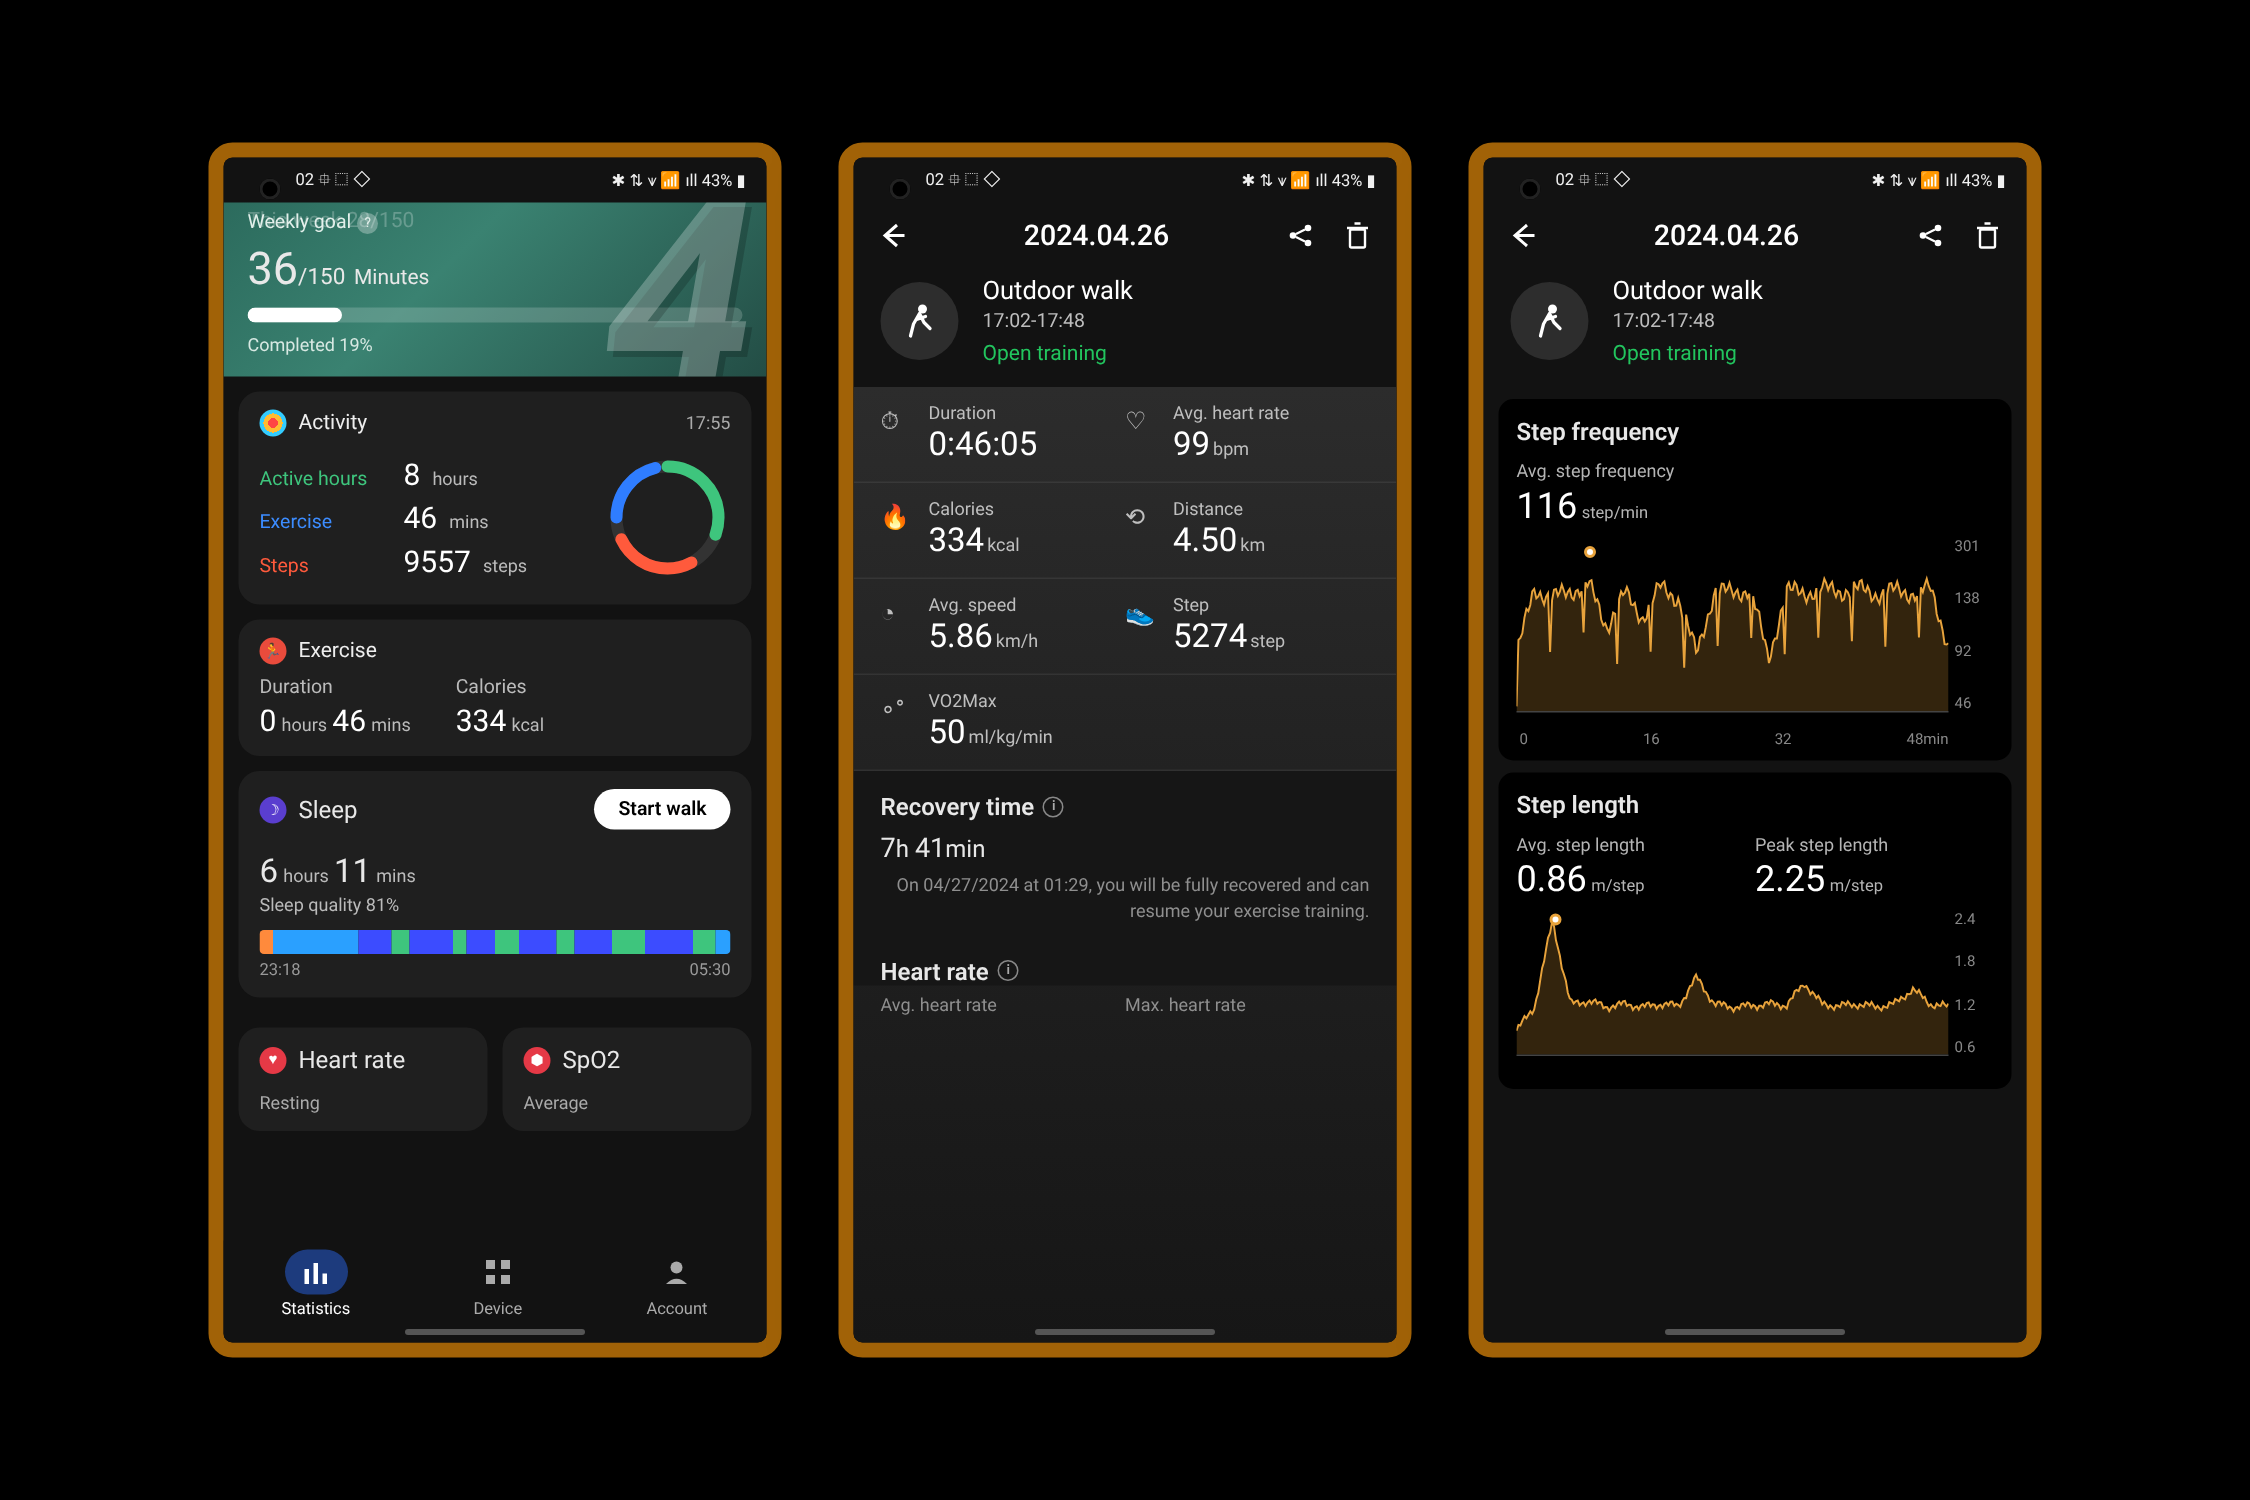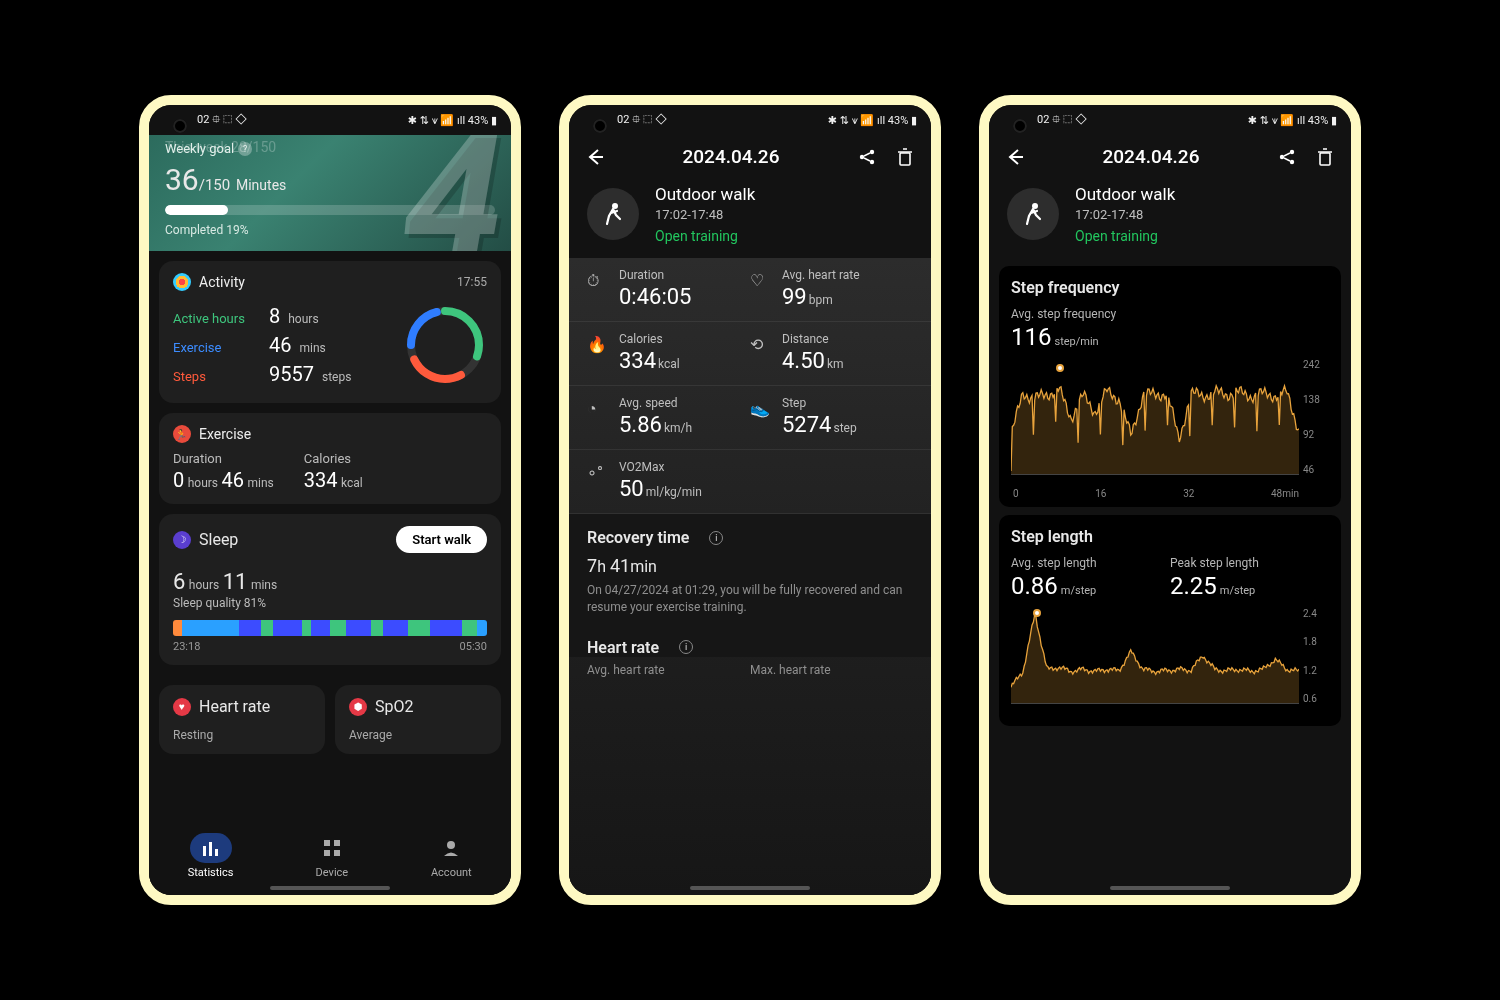--- a/index.html
+++ b/index.html
@@ -12,22 +12,22 @@
   justify-content: center;
   align-items: center;
   gap: 38px;
   color: #e8e8e8;
   overflow: hidden;
 }
 .phone {
   width: 382px;
   height: 810px;
   background: #111;
-  border: 10px solid #fef9c3;
-  border-radius: 32px;
+  border: 10px solid #a16207;
+  border-radius: 16px;
   box-shadow: 0 0 0 2px #000, 0 8px 40px rgba(0,0,0,.6);
   position: relative;
   overflow: hidden;
 }
 .phone::before { 
   content: "";
   position: absolute;
   top: 14px;
   left: 24px;
   width: 14px;
@@ -177,24 +177,24 @@
   background: linear-gradient(180deg, #2c2c2c 0%, #222 40%, #161616 100%); }
 .statpair { display:flex; padding:10px 18px 12px; border-bottom:1px solid rgba(255,255,255,.07);}
 .statpair:last-child{border-bottom:none;}
 .stat { flex:1; display:flex; gap:10px; align-items:flex-start;}
 .stat .sico { width:22px; margin-top:3px; color:#bfbfbf;}
 .stat .sk { font-size:12px; color:#bfbfbf;}
 .stat .sv { font-size:22px; color:#fff; margin-top:2px;}
 .stat .sv small{font-size:12px;color:#bfbfbf;margin-left:2px;}
 
 .section-b { background:#161616; padding:14px 18px 8px;}
-.section-b .sh { font-size:16px; font-weight:600; display:flex;gap:20px;align-items:center;}
+.section-b .sh { font-size:16px; font-weight:600; display:flex;gap:6px;align-items:center;}
 .section-b .big { font-size:18px; margin-top:8px;}
 .section-b .big .h{font-size:16px;} 
-.section-b .desc{ font-size:12px; color:#8f8f8f; margin-top:6px; line-height:1.4;}
+.section-b .desc{ font-size:12px; color:#8f8f8f; margin-top:6px; line-height:1.4;text-align:right;}
 .info-dot{ width:14px;height:14px;border-radius:50%;border:1px solid #888;font-size:9px;
   display:inline-flex;align-items:center;justify-content:center;color:#aaa;}
 
 .hr-foot { display:flex; padding:6px 18px 0;}
 .hr-foot div{flex:1;font-size:12px;color:#8f8f8f;}
 
 
 .chartcard { background:#000000; margin:8px 10px; border-radius:10px; padding:12px 12px 8px;}
 .chartcard .ch-title{font-size:16px;font-weight:600;margin-bottom:10px;}
 .ch-pair{display:flex; margin-bottom:8px;}
@@ -595,21 +595,21 @@
       <div class="chartcard">
         <div class="ch-title">Step frequency</div>
         <div class="ch-pair">
           <div class="col">
             <div class="ck">Avg. step frequency</div>
             <div class="cv"><span>116</span><small>step/min</small></div>
           </div>
         </div>
         <div class="chartbox">
           <div class="yticks">
-            <span>242</span>
+            <span>301</span>
             <span>138</span>
             <span>92</span>
             <span>46</span>
           </div>
           <div class="plot" id="freq-plot">
               <svg viewBox="0 0 288 115" preserveAspectRatio="none">
                 <path d="M0,115 L0.0,111.9 L1.3,67.6 L2.6,66.3 L3.9,63.2 L5.3,52.7 L6.6,46.9 L7.9,48.4 L9.2,44.3 L10.5,35.2 L11.8,33.6 L13.2,39.9 L14.5,38.6 L15.8,35.6 L17.1,40.5 L18.4,44.1 L19.7,38.9 L21.0,36.5 L22.4,75.7 L23.7,41.2 L25.0,34.1 L26.3,33.7 L27.6,38.2 L28.9,35.5 L30.2,30.7 L31.6,34.8 L32.9,39.4 L34.2,35.7 L35.5,33.7 L36.8,39.4 L38.1,40.9 L39.5,35.0 L40.8,34.2 L42.1,38.4 L43.4,35.2 L44.7,62.6 L46.0,29.2 L47.3,32.0 L48.7,28.5 L50.0,27.8 L51.3,35.9 L52.6,41.8 L53.9,40.5 L55.2,44.1 L56.5,54.2 L57.9,57.9 L59.2,56.5 L60.5,60.2 L61.8,62.8 L63.1,56.7 L64.4,49.4 L65.8,50.2 L67.1,83.7 L68.4,40.5 L69.7,35.3 L71.0,37.7 L72.3,36.1 L73.6,32.4 L75.0,36.0 L76.3,44.0 L77.6,44.4 L78.9,42.9 L80.2,49.7 L81.5,56.0 L82.8,53.6 L84.2,52.5 L85.5,55.3 L86.8,53.2 L88.1,44.2 L89.4,75.5 L90.7,43.1 L92.1,37.9 L93.4,29.8 L94.7,30.5 L96.0,32.7 L97.3,29.9 L98.6,28.6 L99.9,35.8 L101.3,39.8 L102.6,36.4 L103.9,37.8 L105.2,44.9 L106.5,44.7 L107.8,39.7 L109.2,45.0 L110.5,52.7 L111.8,86.1 L113.1,50.7 L114.4,58.3 L115.7,64.2 L117.0,62.7 L118.4,65.8 L119.7,76.2 L121.0,74.5 L122.3,65.6 L123.6,64.0 L124.9,65.7 L126.2,59.1 L127.6,50.6 L128.9,50.1 L130.2,48.3 L131.5,37.9 L132.8,33.0 L134.1,71.6 L135.5,36.6 L136.8,30.0 L138.1,30.2 L139.4,35.4 L140.7,33.5 L142.0,29.5 L143.3,34.1 L144.7,39.3 L146.0,35.9 L147.3,34.1 L148.6,40.1 L149.9,41.8 L151.2,36.0 L152.5,35.3 L153.9,39.7 L155.2,36.8 L156.5,66.3 L157.8,38.5 L159.1,47.0 L160.4,47.4 L161.8,48.8 L163.1,59.0 L164.4,67.0 L165.7,67.8 L167.0,73.4 L168.3,83.0 L169.6,78.7 L171.0,69.2 L172.3,66.7 L173.6,66.7 L174.9,58.0 L176.2,48.0 L177.5,46.1 L178.8,77.1 L180.2,31.9 L181.5,29.3 L182.8,34.2 L184.1,34.3 L185.4,29.0 L186.7,31.0 L188.1,37.5 L189.4,36.4 L190.7,33.3 L192.0,38.5 L193.3,42.8 L194.6,38.4 L195.9,35.7 L197.3,40.3 L198.6,40.2 L199.9,33.1 L201.2,66.2 L202.5,35.7 L203.8,32.5 L205.2,26.8 L206.5,29.8 L207.8,34.4 L209.1,31.0 L210.4,29.0 L211.7,35.5 L213.0,38.9 L214.4,34.8 L215.7,35.4 L217.0,41.5 L218.3,40.4 L219.6,34.4 L220.9,35.8 L222.2,39.2 L223.6,68.4 L224.9,28.8 L226.2,32.1 L227.5,33.8 L228.8,28.4 L230.1,27.7 L231.5,34.4 L232.8,35.6 L234.1,31.7 L235.4,35.0 L236.7,41.8 L238.0,40.2 L239.3,36.6 L240.7,40.8 L242.0,43.5 L243.3,37.4 L244.6,33.9 L245.9,72.2 L247.2,36.9 L248.5,30.0 L249.9,29.8 L251.2,34.7 L252.5,32.7 L253.8,28.7 L255.1,33.4 L256.4,38.8 L257.8,35.9 L259.1,34.4 L260.4,40.7 L261.7,42.8 L263.0,37.4 L264.3,36.9 L265.6,41.3 L267.0,38.4 L268.3,65.9 L269.6,32.6 L270.9,35.8 L272.2,30.9 L273.5,26.8 L274.8,31.6 L276.2,34.9 L277.5,34.7 L278.8,39.2 L280.1,50.3 L281.4,55.1 L282.7,54.7 L284.1,61.3 L285.4,70.4 L286.7,70.7 L288.0,69.8 L288,115 Z" fill="#e8a33c" fill-opacity="0.22"></path>
                 <path d="M0.0,111.9 L1.3,67.6 L2.6,66.3 L3.9,63.2 L5.3,52.7 L6.6,46.9 L7.9,48.4 L9.2,44.3 L10.5,35.2 L11.8,33.6 L13.2,39.9 L14.5,38.6 L15.8,35.6 L17.1,40.5 L18.4,44.1 L19.7,38.9 L21.0,36.5 L22.4,75.7 L23.7,41.2 L25.0,34.1 L26.3,33.7 L27.6,38.2 L28.9,35.5 L30.2,30.7 L31.6,34.8 L32.9,39.4 L34.2,35.7 L35.5,33.7 L36.8,39.4 L38.1,40.9 L39.5,35.0 L40.8,34.2 L42.1,38.4 L43.4,35.2 L44.7,62.6 L46.0,29.2 L47.3,32.0 L48.7,28.5 L50.0,27.8 L51.3,35.9 L52.6,41.8 L53.9,40.5 L55.2,44.1 L56.5,54.2 L57.9,57.9 L59.2,56.5 L60.5,60.2 L61.8,62.8 L63.1,56.7 L64.4,49.4 L65.8,50.2 L67.1,83.7 L68.4,40.5 L69.7,35.3 L71.0,37.7 L72.3,36.1 L73.6,32.4 L75.0,36.0 L76.3,44.0 L77.6,44.4 L78.9,42.9 L80.2,49.7 L81.5,56.0 L82.8,53.6 L84.2,52.5 L85.5,55.3 L86.8,53.2 L88.1,44.2 L89.4,75.5 L90.7,43.1 L92.1,37.9 L93.4,29.8 L94.7,30.5 L96.0,32.7 L97.3,29.9 L98.6,28.6 L99.9,35.8 L101.3,39.8 L102.6,36.4 L103.9,37.8 L105.2,44.9 L106.5,44.7 L107.8,39.7 L109.2,45.0 L110.5,52.7 L111.8,86.1 L113.1,50.7 L114.4,58.3 L115.7,64.2 L117.0,62.7 L118.4,65.8 L119.7,76.2 L121.0,74.5 L122.3,65.6 L123.6,64.0 L124.9,65.7 L126.2,59.1 L127.6,50.6 L128.9,50.1 L130.2,48.3 L131.5,37.9 L132.8,33.0 L134.1,71.6 L135.5,36.6 L136.8,30.0 L138.1,30.2 L139.4,35.4 L140.7,33.5 L142.0,29.5 L143.3,34.1 L144.7,39.3 L146.0,35.9 L147.3,34.1 L148.6,40.1 L149.9,41.8 L151.2,36.0 L152.5,35.3 L153.9,39.7 L155.2,36.8 L156.5,66.3 L157.8,38.5 L159.1,47.0 L160.4,47.4 L161.8,48.8 L163.1,59.0 L164.4,67.0 L165.7,67.8 L167.0,73.4 L168.3,83.0 L169.6,78.7 L171.0,69.2 L172.3,66.7 L173.6,66.7 L174.9,58.0 L176.2,48.0 L177.5,46.1 L178.8,77.1 L180.2,31.9 L181.5,29.3 L182.8,34.2 L184.1,34.3 L185.4,29.0 L186.7,31.0 L188.1,37.5 L189.4,36.4 L190.7,33.3 L192.0,38.5 L193.3,42.8 L194.6,38.4 L195.9,35.7 L197.3,40.3 L198.6,40.2 L199.9,33.1 L201.2,66.2 L202.5,35.7 L203.8,32.5 L205.2,26.8 L206.5,29.8 L207.8,34.4 L209.1,31.0 L210.4,29.0 L211.7,35.5 L213.0,38.9 L214.4,34.8 L215.7,35.4 L217.0,41.5 L218.3,40.4 L219.6,34.4 L220.9,35.8 L222.2,39.2 L223.6,68.4 L224.9,28.8 L226.2,32.1 L227.5,33.8 L228.8,28.4 L230.1,27.7 L231.5,34.4 L232.8,35.6 L234.1,31.7 L235.4,35.0 L236.7,41.8 L238.0,40.2 L239.3,36.6 L240.7,40.8 L242.0,43.5 L243.3,37.4 L244.6,33.9 L245.9,72.2 L247.2,36.9 L248.5,30.0 L249.9,29.8 L251.2,34.7 L252.5,32.7 L253.8,28.7 L255.1,33.4 L256.4,38.8 L257.8,35.9 L259.1,34.4 L260.4,40.7 L261.7,42.8 L263.0,37.4 L264.3,36.9 L265.6,41.3 L267.0,38.4 L268.3,65.9 L269.6,32.6 L270.9,35.8 L272.2,30.9 L273.5,26.8 L274.8,31.6 L276.2,34.9 L277.5,34.7 L278.8,39.2 L280.1,50.3 L281.4,55.1 L282.7,54.7 L284.1,61.3 L285.4,70.4 L286.7,70.7 L288.0,69.8" fill="none" stroke="#e8a33c" stroke-width="1.3"></path>
               </svg>
             <div class="marker" style="left:17%;top:8%;"></div>

